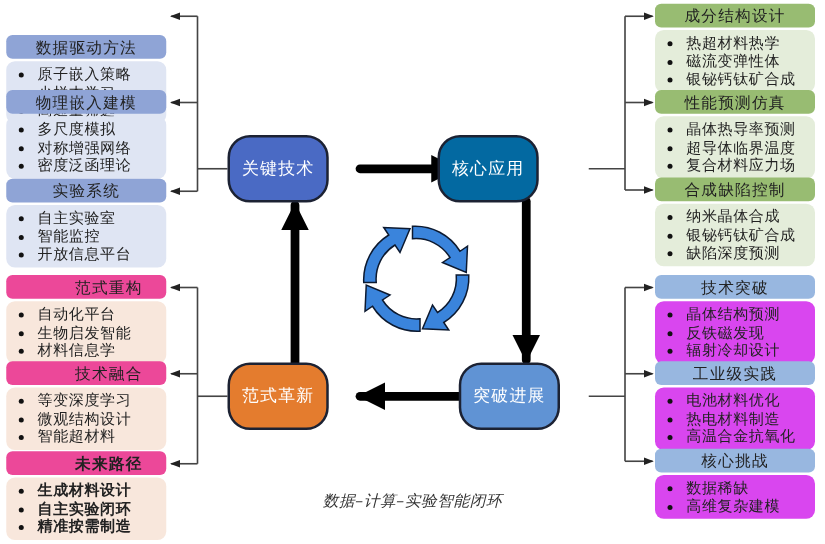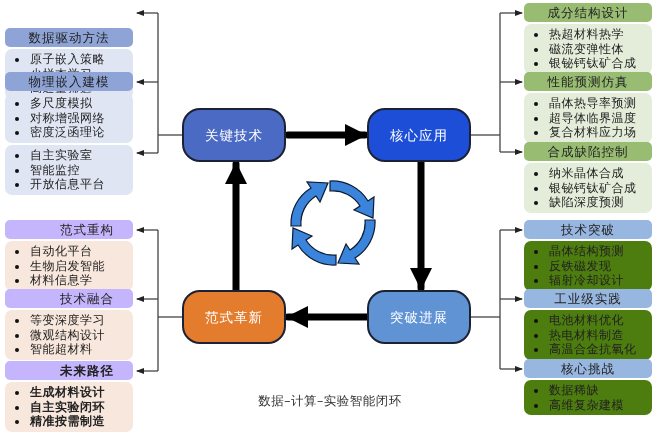--- a/index.html
+++ b/index.html
@@ -8,38 +8,38 @@
   .cat { position: absolute; width: 128px; }
   .cat-head { height: 19px; border-radius: 5px; text-align: center; font-size: 12.5px;
               line-height: 19px; color: #222; letter-spacing: 1px; }
   .cat-body { margin-top: 2px; border-radius: 7px; padding: 3px 0 3px 0; }
   .cat-body ul { margin: 0; padding: 0 0 0 8px; list-style: none; }
   .cat-body li { font-size: 12px; line-height: 14.6px; color: #222; position: relative; padding-left: 17px; letter-spacing: 0.5px; }
   .cat-body li .dot { position: absolute; left: 2px; top: 6px; width: 4px; height: 4px; border-radius: 50%; background: #111; }
 
   .blue .cat-head { background: #8fa4d6; }
   .blue .cat-body { background: #dfe5f3; }
-  .orange .cat-head { background: #c4b5fd; padding-left: 36px; }
+  .orange .cat-head { background: #ec4899; padding-left: 36px; }
   .orange .cat-body { background: #f8e7dc; }
   .green .cat-head { background: #98bc72; }
   .green .cat-body { background: #e4edda; }
   .lblue .cat-head { background: #98b7e0; }
-  .lblue .cat-body { background: #4d7c0f; }
-
-  .node { position: absolute; width: 104px; height: 54px; border-radius: 18px;
+  .lblue .cat-body { background: #d946ef; }
+
+  .node { position: absolute; width: 81px; height: 54px; border-radius: 18px;
           border: 2px solid #1c2233; box-sizing: border-box; color: #fff; text-align: center;
           line-height: 50px; font-size: 13.5px; letter-spacing: 1px; }
   #node-tl { left: 182px; top: 108px; background: #4a6ac4; }
-  #node-tr { left: 367px; top: 108px; background: #1d4ed8; }
+  #node-tr { left: 350px; top: 108px; background: #0369a1; }
   #node-bl { left: 182px; top: 290px; background: #e47c2e; }
   #node-br { left: 367px; top: 290px; background: #6093d4; }
 
   svg.overlay { position: absolute; left: 0; top: 0; }
   .caption { position: absolute; left: 200px; width: 260px; top: 393px; text-align: center;
-             font-size: 12.5px; color: #333; letter-spacing: 0.5px; }
+             font-size: 12.5px; color: #333; letter-spacing: 0.5px; font-style: italic; }
 </style>
 </head>
 <body>
 
 <svg class="overlay" width="660" height="435">
   <defs>
     <marker id="sm" markerWidth="8" markerHeight="8" refX="7" refY="4" orient="auto" markerUnits="userSpaceOnUse">
       <path d="M0,1 L8,4 L0,7 z" fill="#222"></path>
     </marker>
     <marker id="big" markerWidth="26" markerHeight="26" refX="20" refY="13" orient="auto" markerUnits="userSpaceOnUse">
@@ -114,20 +114,21 @@
       <div class="cat-head">物理嵌入建模</div>
       <div class="cat-body">
         <ul>
           <li><span class="dot"></span><span>多尺度模拟</span></li>
           <li><span class="dot"></span><span>对称增强网络</span></li>
           <li><span class="dot"></span><span>密度泛函理论</span></li>
         </ul>
       </div>
     </div>
     <div class="cat blue" style="left: 5px; top: 143px;">
+      <div class="cat-head">实验系统</div>
       <div class="cat-body">
         <ul>
           <li><span class="dot"></span><span>自主实验室</span></li>
           <li><span class="dot"></span><span>智能监控</span></li>
           <li><span class="dot"></span><span>开放信息平台</span></li>
         </ul>
       </div>
     </div>
     <div class="cat orange" style="left: 5px; top: 220px;">
       <div class="cat-head">范式重构</div>

